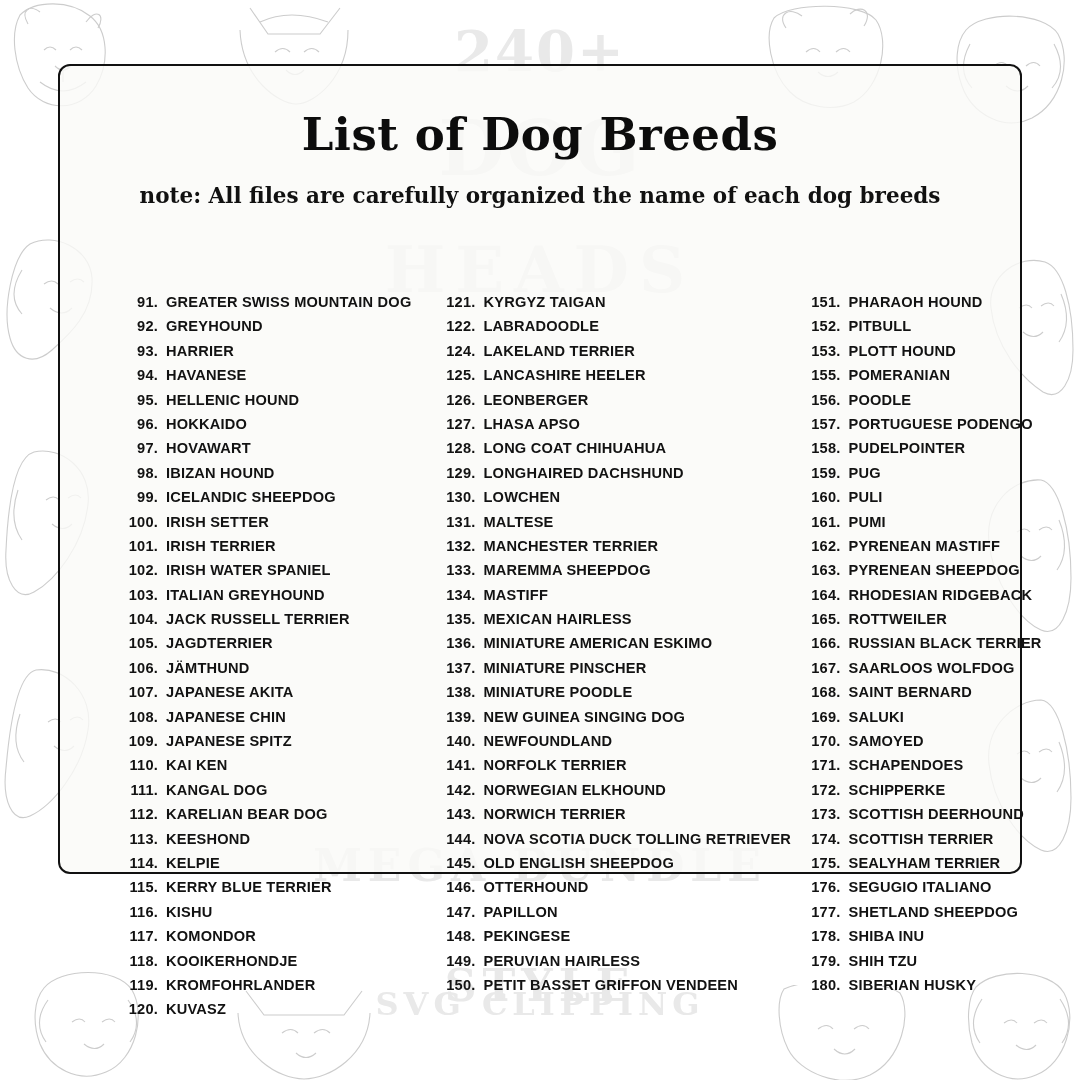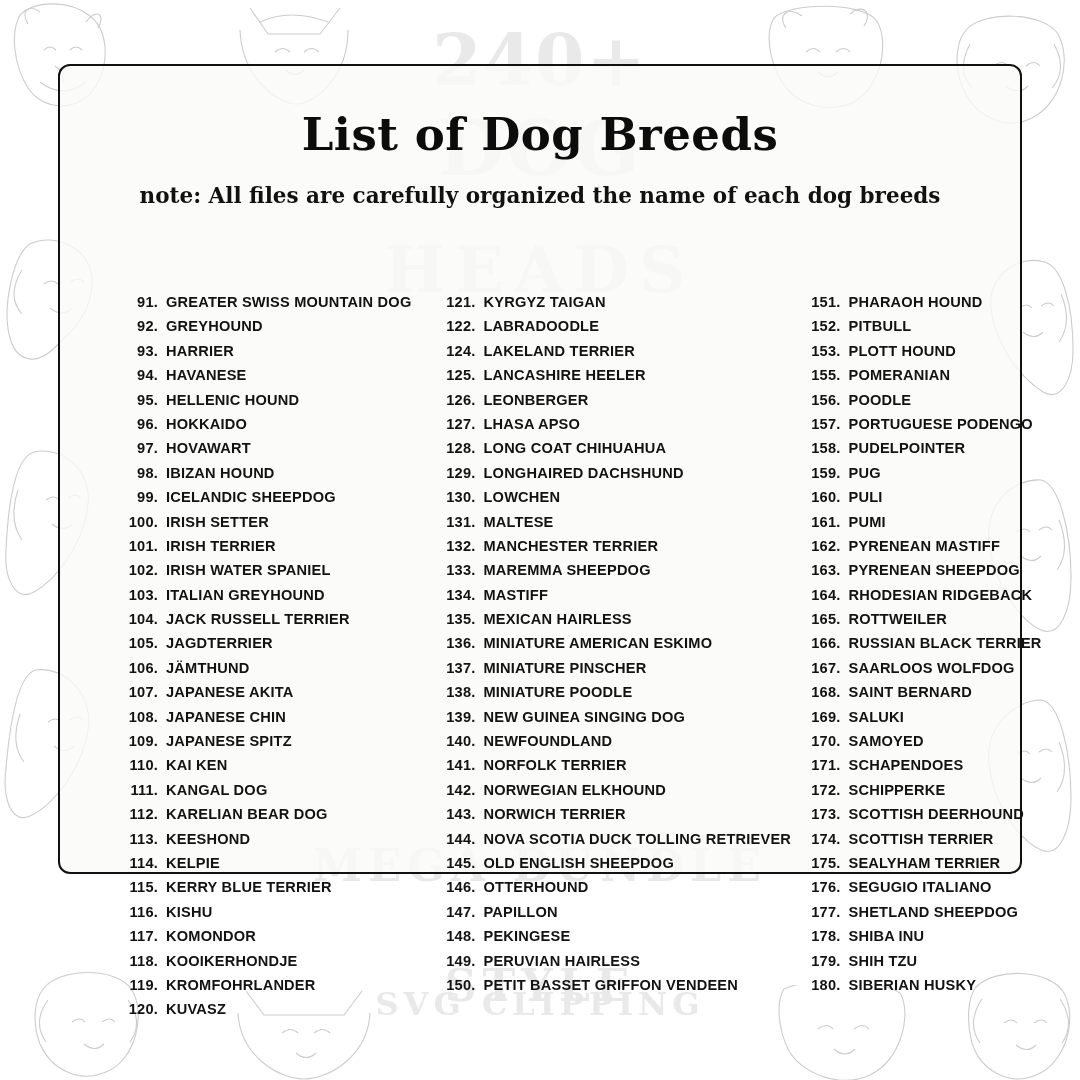--- a/index.html
+++ b/index.html
@@ -26,21 +26,21 @@
     position: absolute;
     left: 0;
     right: 0;
     text-align: center;
     color: #e9e9e9;
     font-family: "DejaVu Serif", serif;
     font-weight: bold;
     letter-spacing: 2px;
     user-select: none;
   }
-  .wm-240 { top: 18px;  font-size: 71px; }
+  .wm-240 { top: 18px;  font-size: 56px; }
   .wm-dog { top: 104px; font-size: 76px; }
   .wm-heads { top: 232px; font-size: 64px; letter-spacing: 10px;}
   .wm-mega { top: 840px; font-size: 44px; letter-spacing: 6px;}
   .wm-style { top: 960px; font-size: 44px; letter-spacing: 6px;}
   .wm-svg { top: 985px; font-size: 32px; letter-spacing: 5px;}
 
   
   .sketch {
     position: absolute;
     opacity: .35;

